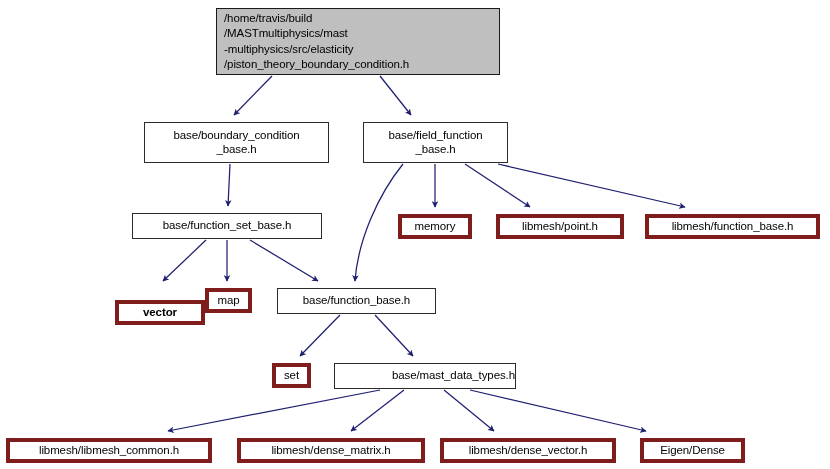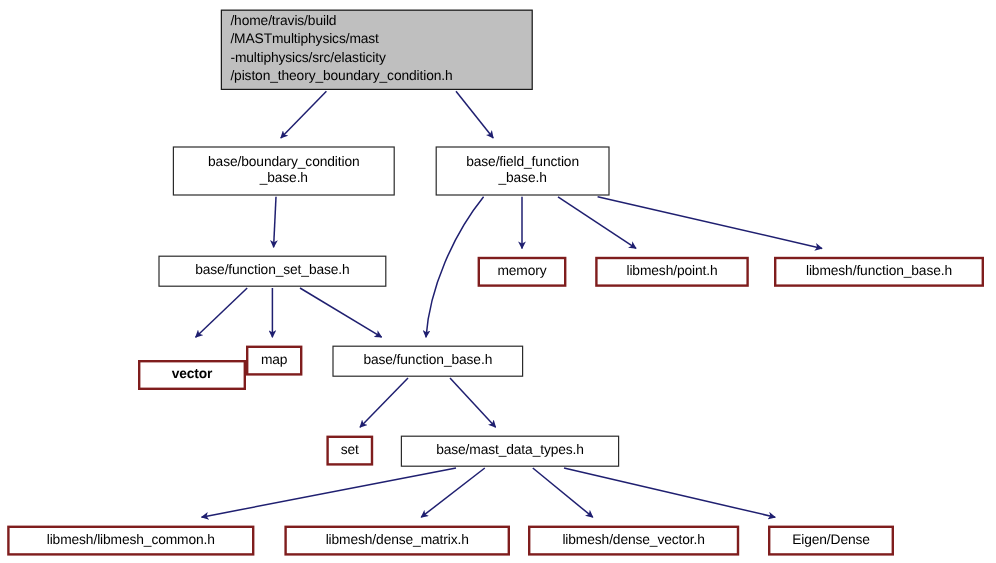--- a/index.html
+++ b/index.html
@@ -34,21 +34,21 @@
     text-align: center;
     font-family: "Liberation Sans", sans-serif;
     font-size: 11.5px;
     line-height: 13.5px;
     color: #000000;
     background: #ffffff;
     white-space: pre;
     letter-spacing: -0.1px;
   }
   .node-plain {
-    border: 2px solid #7f1d1d;
+    border: 4px solid #7f1d1d;
   }
   .node-header {
     border: 1.6px solid #2b2b2b;
   }
   .node-root {
     border: 1.6px solid #1a1a1a;
     background: #bfbfbf;
     justify-content: flex-start;
     text-align: left;
     padding-left: 7px;
@@ -82,35 +82,35 @@
         <path d="M 498,164 L 685,207" fill="none" stroke="#1f1f70" stroke-width="1.25" marker-end="url(#arrow)"></path>
         <path d="M 340,315 L 300,356" fill="none" stroke="#1f1f70" stroke-width="1.25" marker-end="url(#arrow)"></path>
         <path d="M 375,315 L 413,356" fill="none" stroke="#1f1f70" stroke-width="1.25" marker-end="url(#arrow)"></path>
         <path d="M 380,390 L 168,431" fill="none" stroke="#1f1f70" stroke-width="1.25" marker-end="url(#arrow)"></path>
         <path d="M 404,390 L 351,431" fill="none" stroke="#1f1f70" stroke-width="1.25" marker-end="url(#arrow)"></path>
         <path d="M 444,390 L 494,431" fill="none" stroke="#1f1f70" stroke-width="1.25" marker-end="url(#arrow)"></path>
         <path d="M 470,390 L 646,431" fill="none" stroke="#1f1f70" stroke-width="1.25" marker-end="url(#arrow)"></path>
       </g>
   </svg>
   <div id="node-layer">
-      <div class="node node-root" style="left: 184px; top: 8px; width: 260px; height: 67px; justify-content: center;"><span class="node-label">/home/travis/build
+      <div class="node node-root" style="left: 216px; top: 8px; width: 284px; height: 67px; justify-content: center;"><span class="node-label">/home/travis/build
 /MASTmultiphysics/mast
 -multiphysics/src/elasticity
 /piston_theory_boundary_condition.h</span></div>
       <div class="node node-header" style="left: 144px; top: 122px; width: 185px; height: 41px;"><span class="node-label">base/boundary_condition
 _base.h</span></div>
       <div class="node node-header" style="left: 363px; top: 122px; width: 145px; height: 41px;"><span class="node-label">base/field_function
 _base.h</span></div>
       <div class="node node-header" style="left: 132px; top: 213px; width: 190px; height: 26px; justify-content: center;"><span class="node-label">base/function_set_base.h</span></div>
       <div class="node node-plain" style="left: 398px; top: 214px; width: 74px; height: 25px;"><span class="node-label">memory</span></div>
       <div class="node node-plain" style="left: 496px; top: 214px; width: 128px; height: 25px;"><span class="node-label">libmesh/point.h</span></div>
       <div class="node node-plain" style="left: 645px; top: 214px; width: 175px; height: 25px;"><span class="node-label">libmesh/function_base.h</span></div>
       <div class="node node-plain" style="left: 115px; top: 300px; width: 90px; height: 25px; font-weight: bold;"><span class="node-label">vector</span></div>
       <div class="node node-plain" style="left: 205px; top: 288px; width: 47px; height: 25px;"><span class="node-label">map</span></div>
       <div class="node node-header" style="left: 277px; top: 288px; width: 159px; height: 26px;"><span class="node-label">base/function_base.h</span></div>
       <div class="node node-plain" style="left: 272px; top: 363px; width: 39px; height: 25px;"><span class="node-label">set</span></div>
-      <div class="node node-header" style="left: 334px; top: 363px; width: 182px; height: 26px;"><span class="node-label">base/mast_data_types.h</span></div>
+      <div class="node node-header" style="left: 334px; top: 363px; width: 182px; height: 26px; text-align: right;"><span class="node-label">base/mast_data_types.h</span></div>
       <div class="node node-plain" style="left: 6px; top: 438px; width: 206px; height: 25px;"><span class="node-label">libmesh/libmesh_common.h</span></div>
       <div class="node node-plain" style="left: 237px; top: 438px; width: 188px; height: 25px;"><span class="node-label">libmesh/dense_matrix.h</span></div>
       <div class="node node-plain" style="left: 440px; top: 438px; width: 176px; height: 25px;"><span class="node-label">libmesh/dense_vector.h</span></div>
       <div class="node node-plain" style="left: 640px; top: 438px; width: 105px; height: 25px;"><span class="node-label">Eigen/Dense</span></div>
     </div>
 </div>
 
 </body></html>

